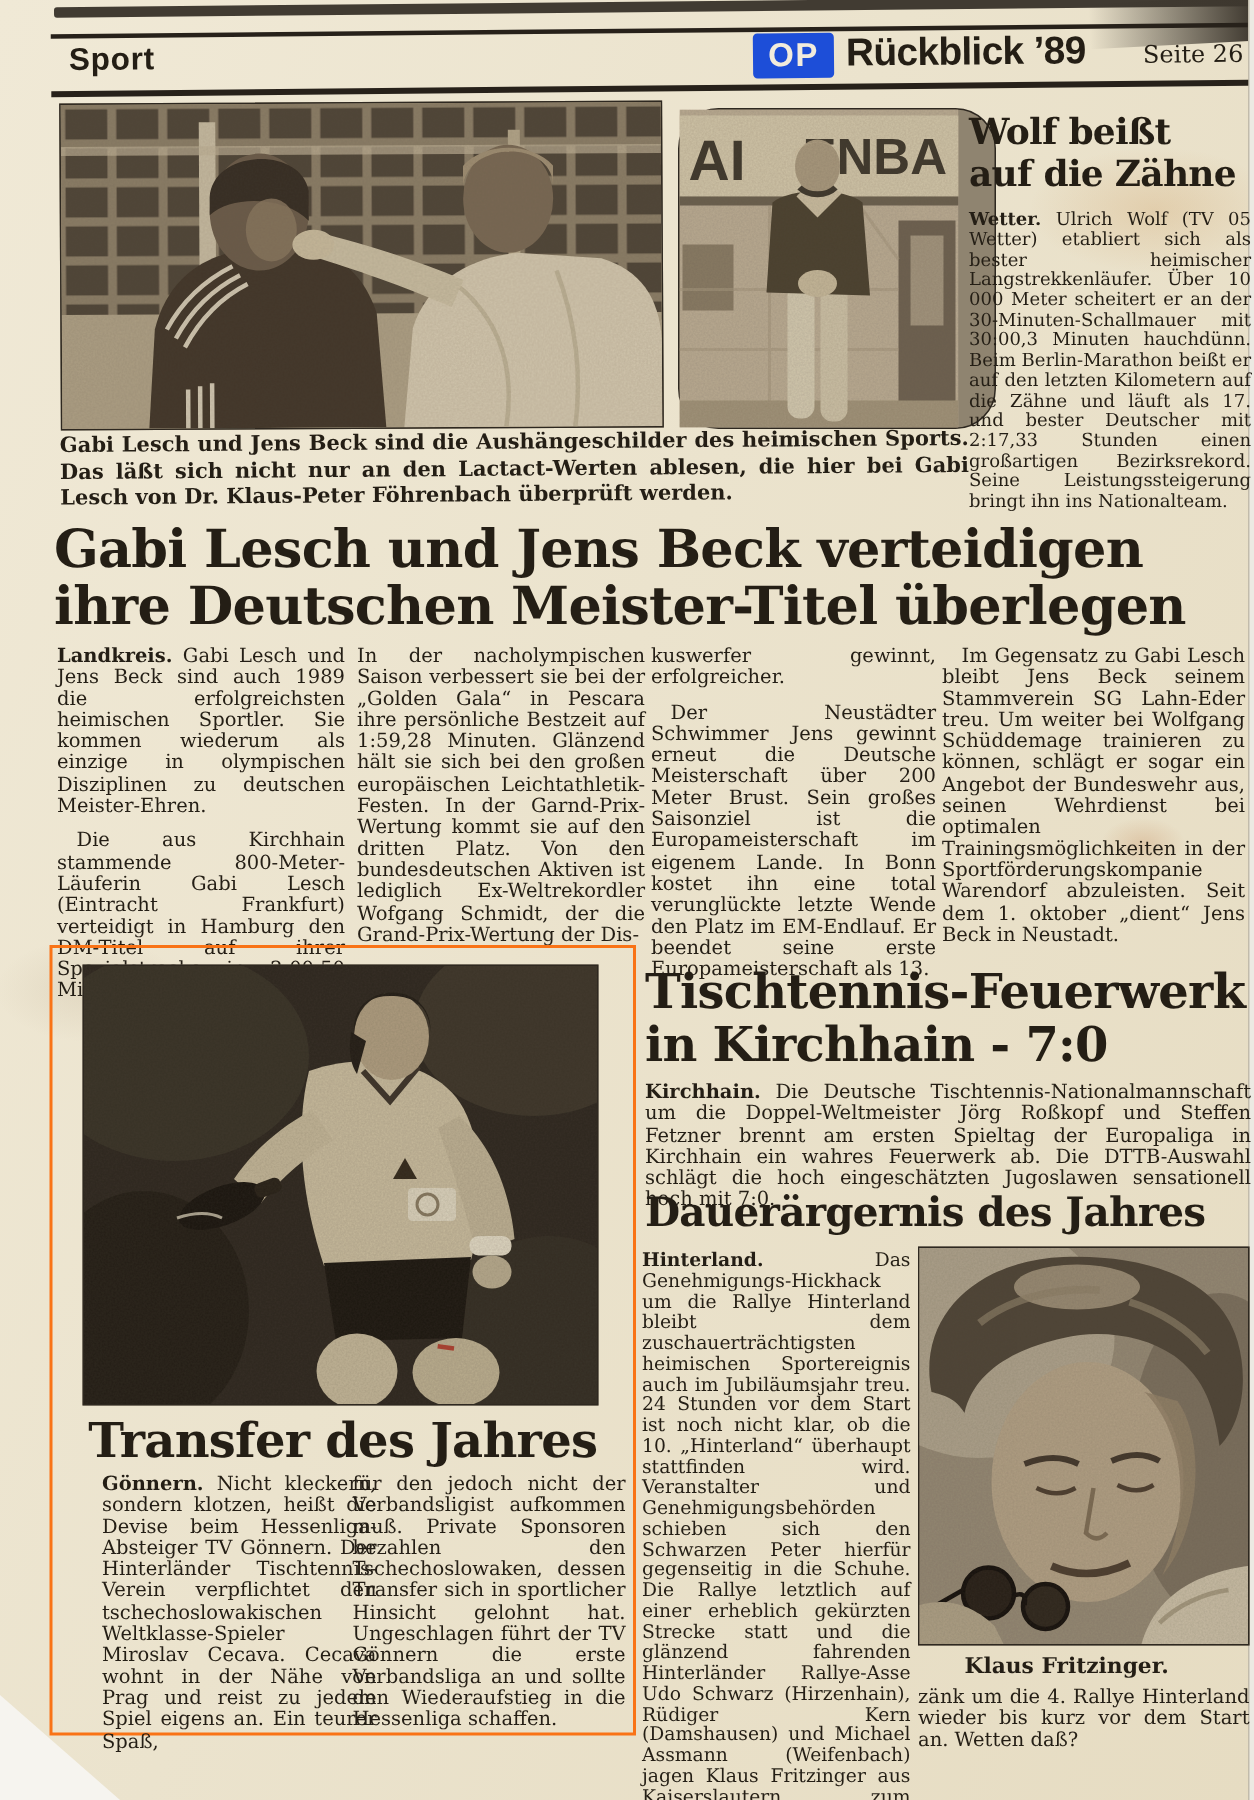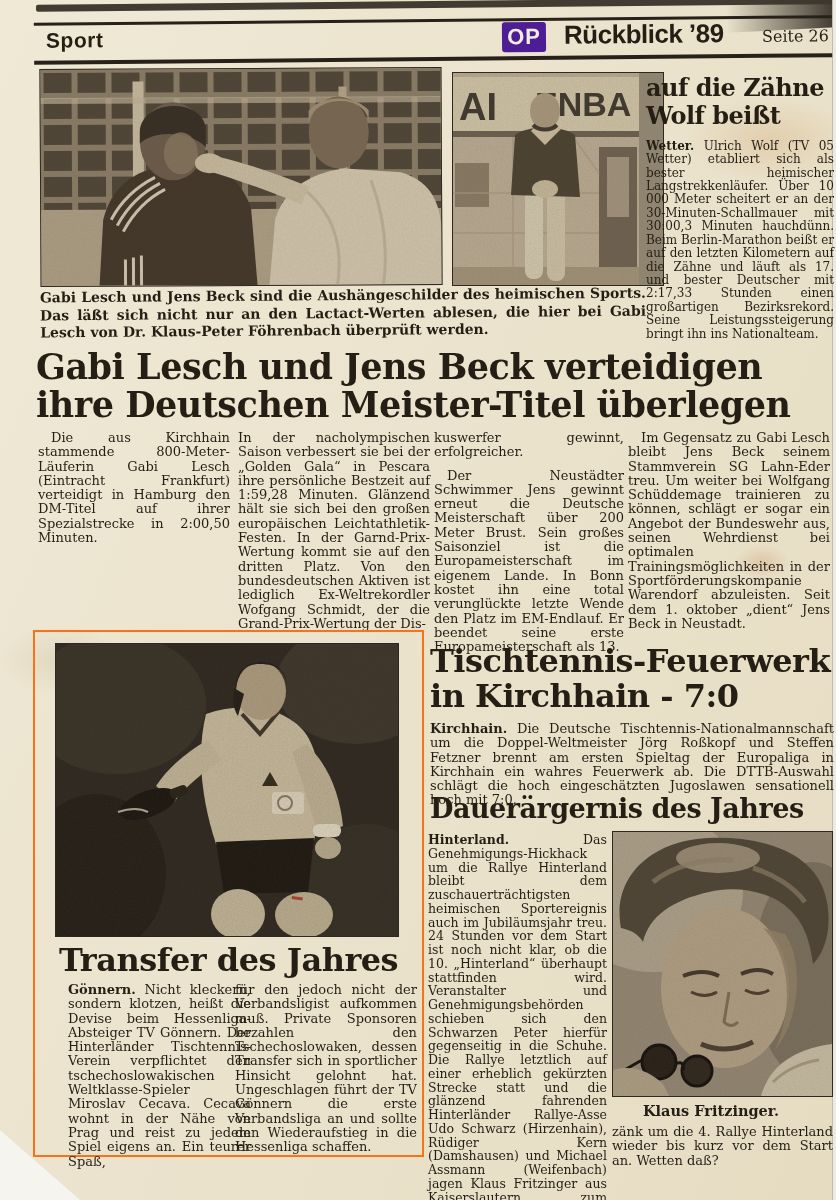--- a/index.html
+++ b/index.html
@@ -15,30 +15,30 @@
   
   .edge-top{left:36px;top:1px;width:800px;height:7px;background:#413b32;transform:rotate(-0.55deg);border-radius:2px;}
   .corner-tr{right:0;top:0;width:110px;height:30px;background:linear-gradient(to left,#3d372e,rgba(61,55,46,0));transform:rotate(-3deg);}
   .edge-right{right:0;top:0;width:4px;height:1200px;background:#eceae3;border-left:1px solid #c2bbab;}
   .corner-bl{left:0;bottom:0;width:80px;height:70px;background:#f6f4ef;clip-path:polygon(0 0,0 100%,100% 100%);}
   
   #masthead{left:34px;top:16px;width:798px;height:46px;transform:rotate(-0.55deg);}
   .rule-a{left:0;top:3px;width:798px;height:3px;background:#27211a;}
   .rule-b{left:0;top:41px;width:798px;height:4px;background:#27211a;}
   .section-label{left:12px;top:9px;font:700 21px "Liberation Sans",sans-serif;letter-spacing:.5px;}
-  .op-box{left:468px;top:7px;width:44px;height:30px;background:#4c1d95;border-radius:3px;
+  .op-box{left:468px;top:7px;width:54px;height:30px;background:#1d4ed8;border-radius:3px;
           display:flex;align-items:center;justify-content:center;}
   .op-box span{font:800 22px "Liberation Sans",sans-serif;color:#f2ecdc;letter-spacing:1px;}
   .edition{left:530px;top:5px;font:700 26px "Liberation Sans",sans-serif;letter-spacing:-.5px;}
   .page-num{left:728px;top:14px;font:16px "DejaVu Serif",serif;}
   
   .photo-frame{border:1px solid #2e2820;background:#8f8470;}
   .photo-frame svg{display:block;}
   #photo-top-left{left:40px;top:68px;width:402px;height:218px;transform:rotate(-0.3deg);}
-  #photo-top-right{left:452px;top:72px;width:212px;height:214px;}
+  #photo-top-right{left:452px;top:72px;width:212px;height:214px;border-radius:27px;}
   #photo-tt{left:20px;top:11px;width:344px;height:294px;}
   #photo-klaus{left:612px;top:831px;width:221px;height:266px;}
   
   .headline{font-family:"DejaVu Serif",serif;font-weight:700;letter-spacing:-.5px;white-space:nowrap;}
   .body-txt{font-size:13px;line-height:1.1;text-align:justify;}
   .body-txt p{margin:0 0 9px 0;}
   .body-txt .ind{text-indent:13px;}
   b.dl{font-weight:700;}
   #wolf-art{left:646px;top:74px;width:188px;}
   #wolf-art .headline{font-size:24px;line-height:1.18;}
@@ -159,33 +159,34 @@
         <ellipse cx="92" cy="38" rx="15" ry="18" fill="#ab9c81"></ellipse>
         <path d="M77,34 C77,18 107,18 107,34 L107,28 C99,20 85,20 77,28 Z" fill="#d2c5a7"></path>
         <path d="M80,52 C86,58 98,58 104,52" stroke="#3c362c" stroke-width="4" fill="none"></path>
       </g>
       <rect width="186" height="212" filter="url(#f2)" opacity="0.22"></rect>
       <rect width="186" height="212" fill="#6e5c3f" opacity="0.07"></rect>
     </svg>
   </div>
 
   <div id="wolf-art" class="abs">
+    <div class="headline">Wolf beißt</div>
     <div class="headline">auf die Zähne</div>
-    <div class="headline">Wolf beißt</div>
     <div class="body-txt"><b class="dl">Wetter.</b><span> Ulrich Wolf (TV 05 Wetter) etabliert sich als bester heimischer Langstrekkenläufer. Über 10 000 Meter scheitert er an der 30-Minuten-Schallmauer mit 30:00,3 Minuten hauchdünn. Beim Berlin-Marathon beißt er auf den letzten Kilometern auf die Zähne und läuft als 17. und bester Deutscher mit 2:17,33 Stunden einen großartigen Bezirksrekord. Seine Leistungssteigerung bringt ihn ins Nationalteam.</span></div>
   </div>
 
   <div id="caption-top" class="abs">Gabi Lesch und Jens Beck sind die Aushängeschilder des heimischen Sports. Das läßt sich nicht nur an den Lactact-Werten ablesen, die hier bei Gabi Lesch von Dr. Klaus-Peter Föhrenbach überprüft werden.</div>
 
   <div id="main-hl" class="abs">
     <div class="headline">Gabi Lesch und Jens Beck verteidigen</div>
     <div class="headline">ihre Deutschen Meister-Titel überlegen</div>
   </div>
 
   <div id="col1" class="abs col body-txt">
+    <p><b class="dl">Landkreis.</b><span> Gabi Lesch und Jens Beck sind auch 1989 die erfolgreichsten heimischen Sportler. Sie kommen wiederum als einzige in olympischen Disziplinen zu deutschen Meister-Ehren.</span></p>
     <p class="ind">Die aus Kirchhain stammende 800-Meter-Läuferin Gabi Lesch (Eintracht Frankfurt) verteidigt in Hamburg den DM-Titel auf ihrer Spezialstrecke in 2:00,50 Minuten.</p>
   </div>
   <div id="col2" class="abs col body-txt">
     <p>In der nacholympischen Saison verbessert sie bei der „Golden Gala“ in Pescara ihre persönliche Bestzeit auf 1:59,28 Minuten. Glänzend hält sie sich bei den großen europäischen Leichtathletik-Festen. In der Garnd-Prix-Wertung kommt sie auf den dritten Platz. Von den bundesdeutschen Aktiven ist lediglich Ex-Weltrekordler Wofgang Schmidt, der die Grand-Prix-Wertung der Dis-</p>
   </div>
   <div id="col3" class="abs col body-txt">
     <p>kuswerfer gewinnt, erfolgreicher.</p>
     <p class="ind">Der Neustädter Schwimmer Jens gewinnt erneut die Deutsche Meisterschaft über 200 Meter Brust. Sein großes Saisonziel ist die Europameisterschaft im eigenem Lande. In Bonn kostet ihn eine total verunglückte letzte Wende den Platz im EM-Endlauf. Er beendet seine erste Europameisterschaft als 13.</p>
   </div>
   <div id="col4" class="abs col body-txt">

